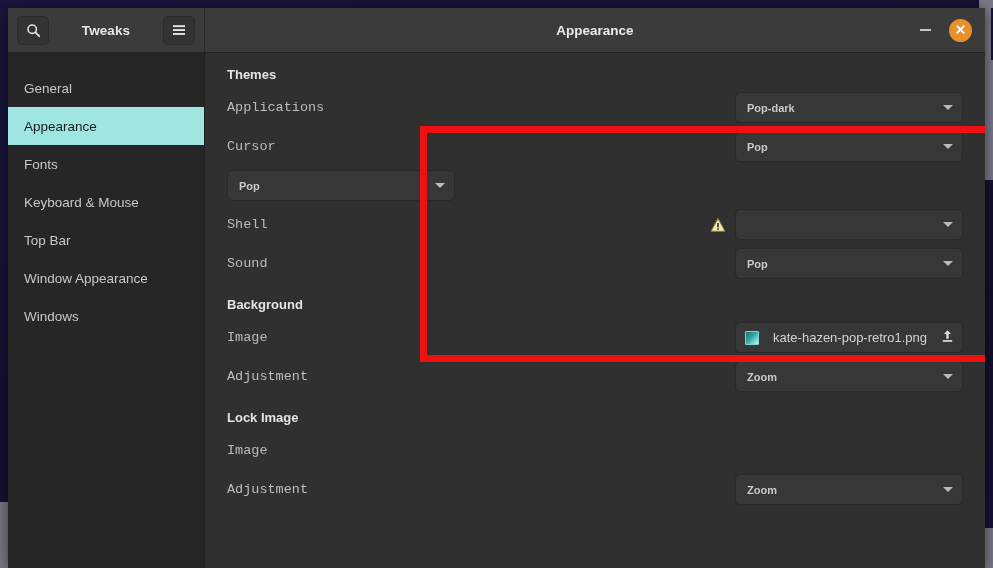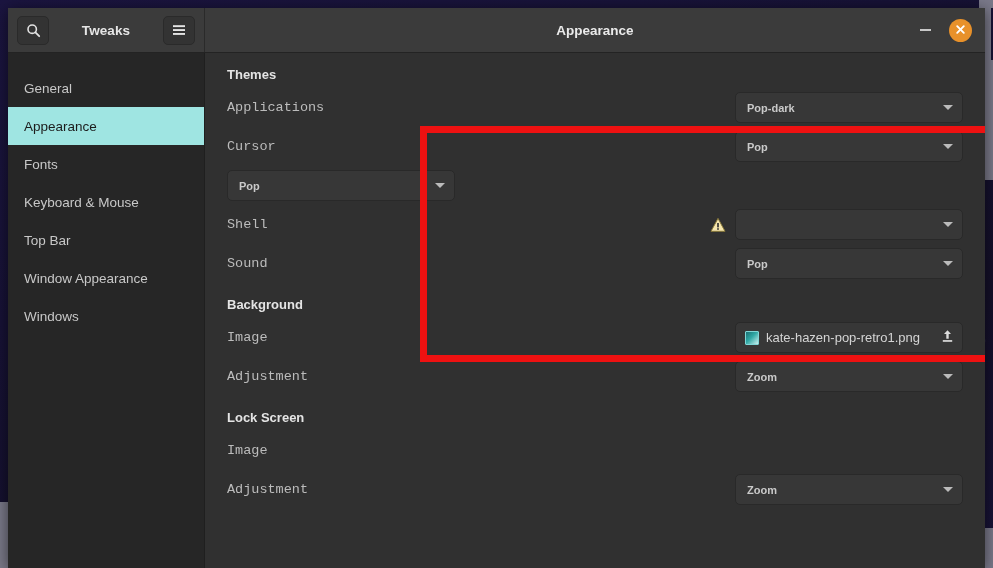--- a/index.html
+++ b/index.html
@@ -144,21 +144,21 @@
     color:#d4d4d4; font-size:13px;
     cursor:pointer;
   }
   .filebtn .thumb {
     width:14px; height:14px; flex:0 0 14px;
     border:1px solid #7fd6d6;
     background:
       linear-gradient(135deg,#1a6f72 0%,#2fa7a4 45%,#c9f0ee 100%);
     border-radius:1px;
   }
-  .filebtn .fname { flex:1; white-space:nowrap; overflow:hidden; }
+  .filebtn .fname { flex:1; white-space:nowrap; overflow:hidden;text-align:center; }
   .filebtn .upload { width:13px; height:14px; flex:0 0 13px; }
 
   
   #redbox {
     position:absolute;
     left:215px; top:73px; width:762px; height:236px;
     border:7px solid #ee1111;
     pointer-events:none; z-index:30;
   }
 </style>
@@ -315,21 +315,21 @@
               <div class="row-label">Adjustment</div>
               <div class="row-control">
                 <div class="combo">
                   <span class="combo-value">Zoom</span>
                   <span class="caret"></span>
                 </div>
               </div>
             </div>
           </div>
           <div class="section">
-            <div class="section-title">Lock Screen</div>
+            <div class="section-title">Lock Image</div>
             <div class="row">
               <div class="row-label">Image</div>
             </div>
             <div class="row">
               <div class="row-label">Adjustment</div>
               <div class="row-control">
                 <div class="combo">
                   <span class="combo-value">Zoom</span>
                   <span class="caret"></span>
                 </div>

